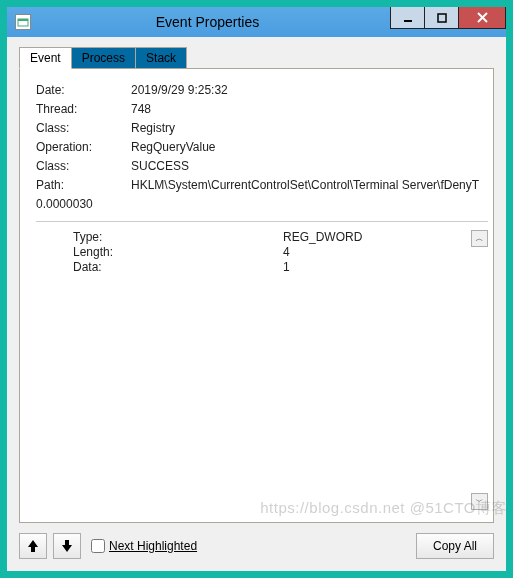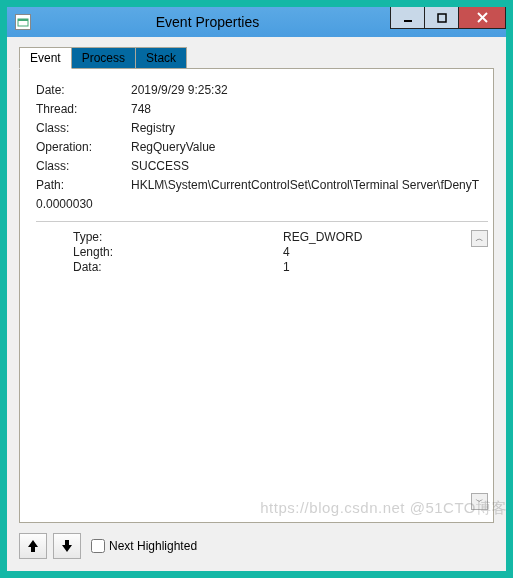--- a/index.html
+++ b/index.html
@@ -166,20 +166,21 @@
       align-items: center;
       justify-content: center;
       font-size: 14px;
     }
     .cb-label {
       display: flex;
       align-items: center;
       gap: 4px;
       font-size: 12px;
       margin-left: 4px;
+      text-decoration: underline;
     }
     input[type=checkbox] {
       width: 14px;
       height: 14px;
       margin: 0;
     }
     .spacer { flex: 1; }
     .action-btn {
       min-width: 78px;
       height: 26px;
@@ -279,17 +280,18 @@
       <button class="nav-btn">
         <svg width="12" height="14">
             <path d="M6 13 L11 6 L8 6 L8 1 L4 1 L4 6 L1 6 Z" fill="#000"></path>
           </svg>
       </button>
       <label class="cb-label">
         <input type="checkbox" style="">
         <span>Next Highlighted</span>
       </label>
       <div class="spacer"></div>
+      <button class="action-btn">Copy All</button>
     </div>
   </div>
 </div>
 
 <div class="watermark">https://blog.csdn.net  @51CTO博客</div>
 
 </body></html>

